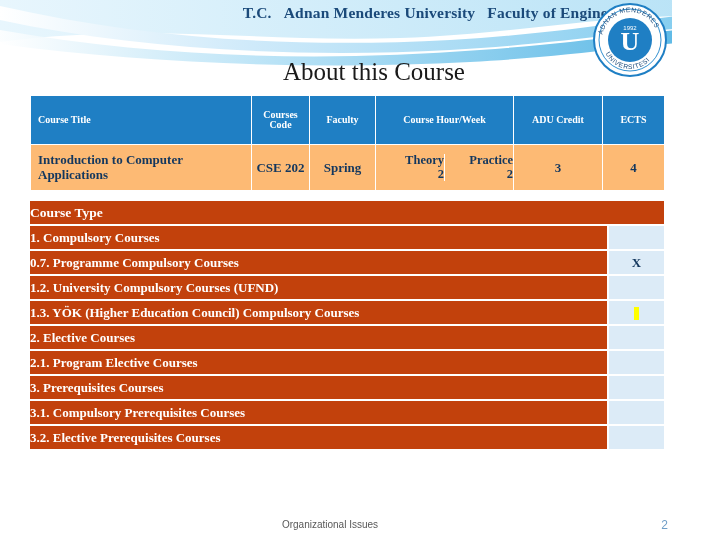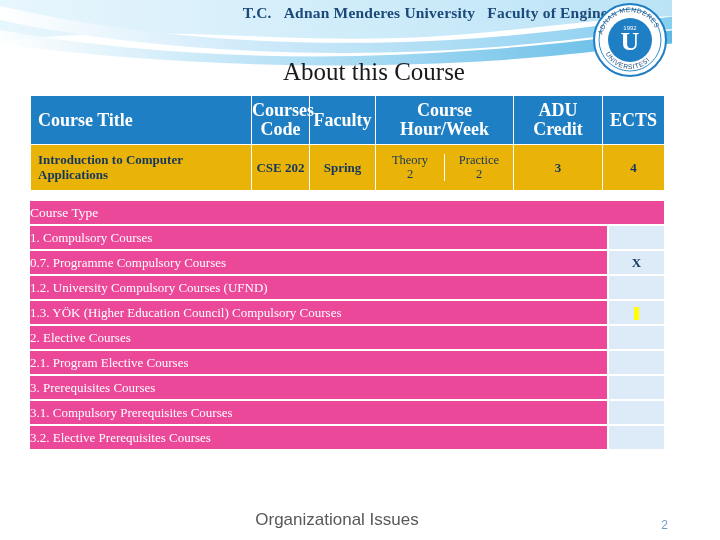--- a/index.html
+++ b/index.html
@@ -85,52 +85,52 @@
   }
   .main-table td, .main-table th {
     border: 1px solid #ffffff;
     padding: 0;
     vertical-align: middle;
   }
   .hdr {
     background: #1f7fc4;
     color: #ffffff;
     font-weight: bold;
-    font-size: 18px;
+    font-size: 10px;
     text-align: center;
     height: 48px;
     line-height: 1.05;
   }
   .hdr.left {
     text-align: left;
     padding-left: 7px;
   }
   .cell {
-    background: #eab308;
+    background: #fdba74;
     color: #13375e;
     font-size: 13px;
     text-align: center;
     height: 45px;
     font-weight: bold;
   }
   .cell.left {
     text-align: left;
     padding-left: 7px;
     line-height: 1.12;
   }
   .sub-hdr-inner {
     display: flex;
     width: 100%;
   }
   .sub-hdr-inner > div {
     flex: 1;
-    text-align: center;
+    text-align: right;
     font-size: 12.5px;
     color: #13375e;
-    font-weight: normal;
+    font-weight: bold;
     line-height: 1.1;
   }
   .sub-hdr-inner > div:first-child {
     border-right: 1px solid #ffffff;
   }
 
   
   .type-table {
     position: absolute;
     top: 199px;
@@ -139,23 +139,23 @@
     border-collapse: separate;
     border-spacing: 0 2px;
     table-layout: fixed;
     font-family: "Liberation Serif", serif;
   }
   .type-table td {
     padding: 0;
     height: 23px;
   }
   .type-label {
-    background: #ec4899;
+    background: #c2410c;
     color: #ffffff;
-    font-weight: normal;
+    font-weight: bold;
     font-size: 13px;
     padding-left: 7px;
     vertical-align: middle;
   }
   .type-label.head {
     font-size: 13.5px;
   }
   .type-mark {
     background: #dcebf7;
     text-align: center;
@@ -175,25 +175,25 @@
     width: 5px;
     height: 13px;
     line-height: 13px;
     vertical-align: middle;
   }
 
   
   .footer-text {
     position: absolute;
     bottom: 10px;
-    left: 7px;
+    left: 0;
     width: 660px;
     text-align: center;
     font-family: "Liberation Sans", sans-serif;
-    font-size: 17px;
+    font-size: 10px;
     color: #585858;
   }
   .page-number {
     position: absolute;
     bottom: 8px;
     right: 52px;
     font-family: "Liberation Sans", sans-serif;
     font-size: 12px;
     color: #6f9ec7;
   }

